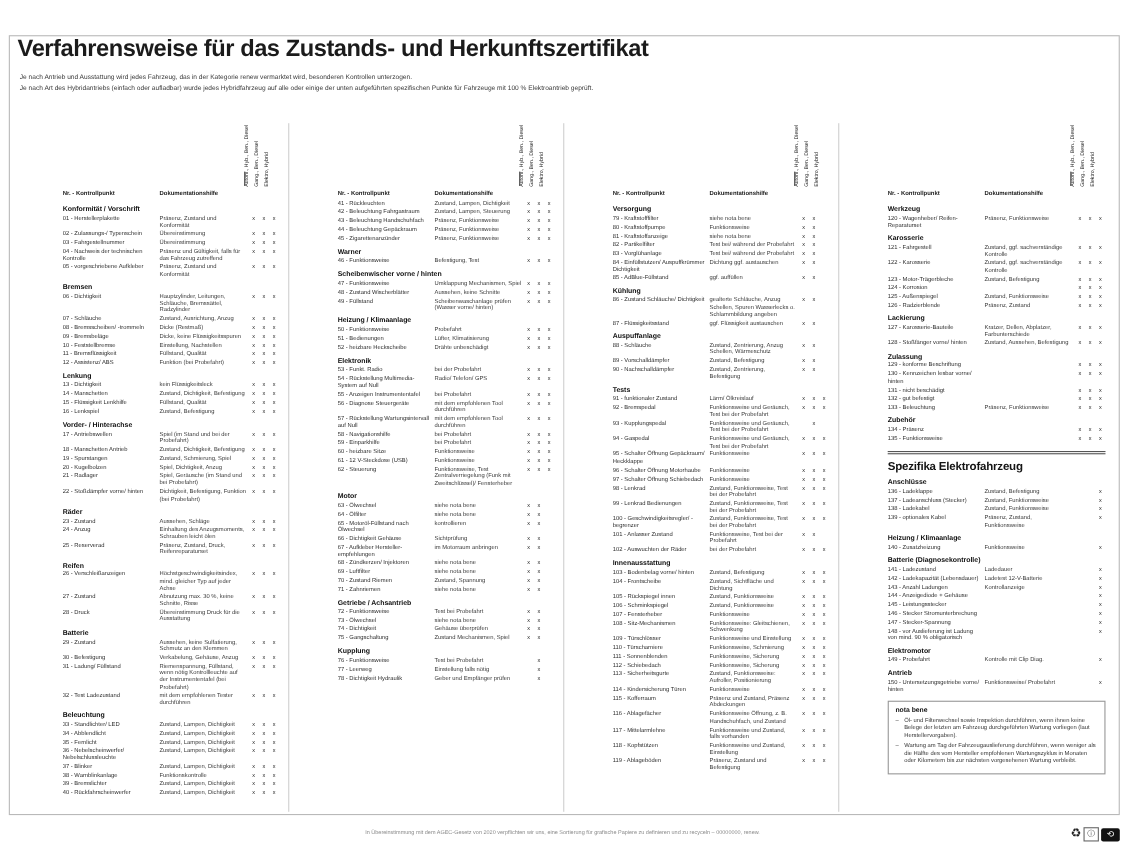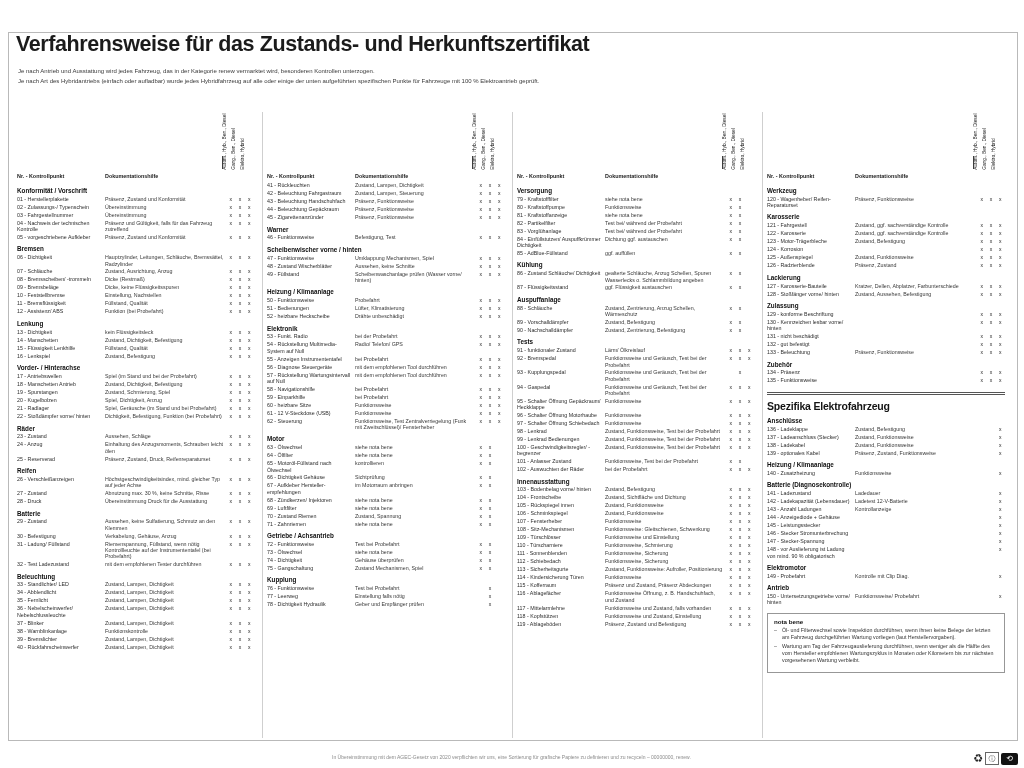--- a/index.html
+++ b/index.html
@@ -4,21 +4,21 @@
 <style>
   html,body{margin:0;padding:0;}
   body{
     width:1024px;height:768px;position:relative;background:#ffffff;
     font-family:"Liberation Sans",sans-serif;color:#2e2e2e;overflow:hidden;
   }
   .border-rect{position:absolute;left:8px;top:32px;width:1008px;height:707px;border:1px solid #b9b9b9;}
   .title{position:absolute;left:16px;top:32px;margin:0;font-size:21.5px;font-weight:800;letter-spacing:-0.4px;color:#1b1b1b;}
   .subs{position:absolute;left:18px;top:67px;font-size:6px;color:#3a3a3a;line-height:1.65;}
   #cols{position:absolute;left:13px;top:112px;width:1000px;height:626px;display:grid;grid-template-columns:1fr 1fr 1fr 1fr;}
-  .col{position:relative;padding:0 8px 0 4px;border-right:1px solid #cfcfcf;overflow:hidden;box-sizing:border-box;}
+  .col{position:relative;padding:0 8px 0 4px;border-right:1px solid #cfcfcf;overflow:hidden;box-sizing:border-box;margin-left:40px;}
   .col:last-child{border-right:none;}
   .colhead{position:relative;height:70px;}
   .colhead .cap{position:absolute;left:0;right:0;bottom:3px;display:flex;font-size:5.4px;font-weight:bold;color:#222;}
   .cap1{width:88px;flex:none;}
   .cap2{flex:1;}
   .rot{position:absolute;right:0;bottom:12px;width:28px;height:58px;}
   .rot span{position:absolute;bottom:0;white-space:nowrap;font-size:4.8px;color:#222;
     transform:rotate(-90deg);transform-origin:bottom left;line-height:1;}
   .tick{position:absolute;right:31px;bottom:13px;width:1.5px;height:13px;background:#3c3c3c;}
   .sec-t{font-size:6.3px;font-weight:800;color:#0f0f0f;margin:5px 0 1.8px;}

